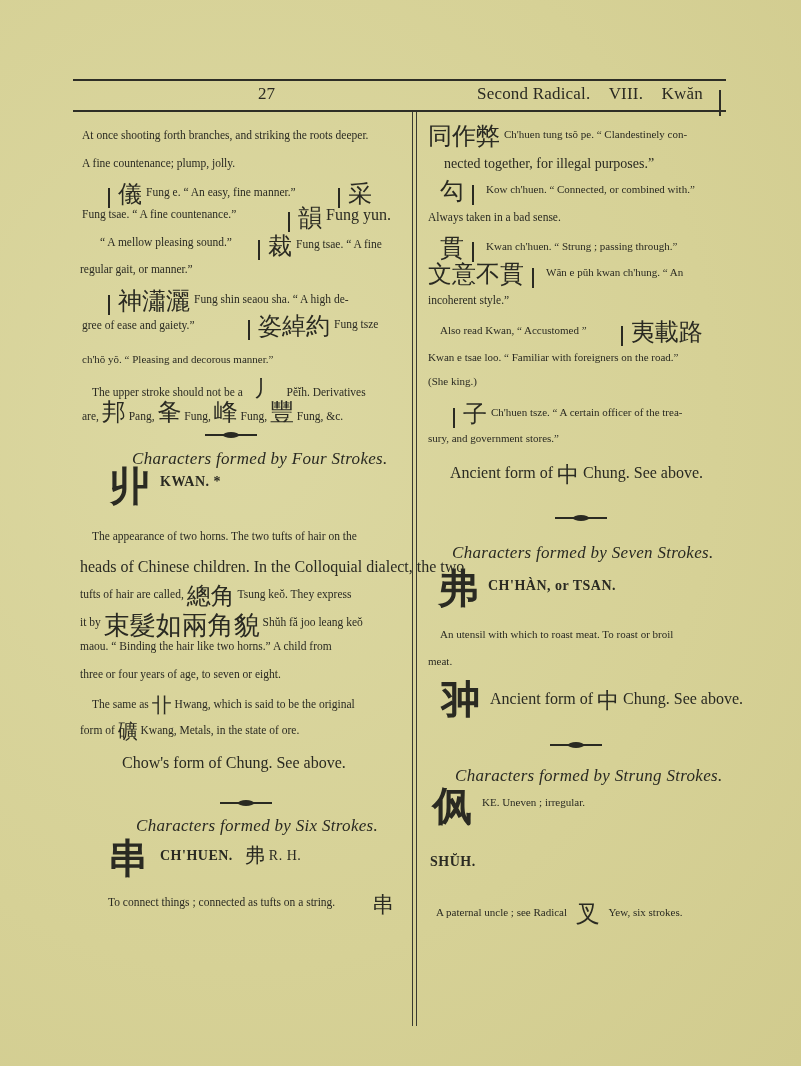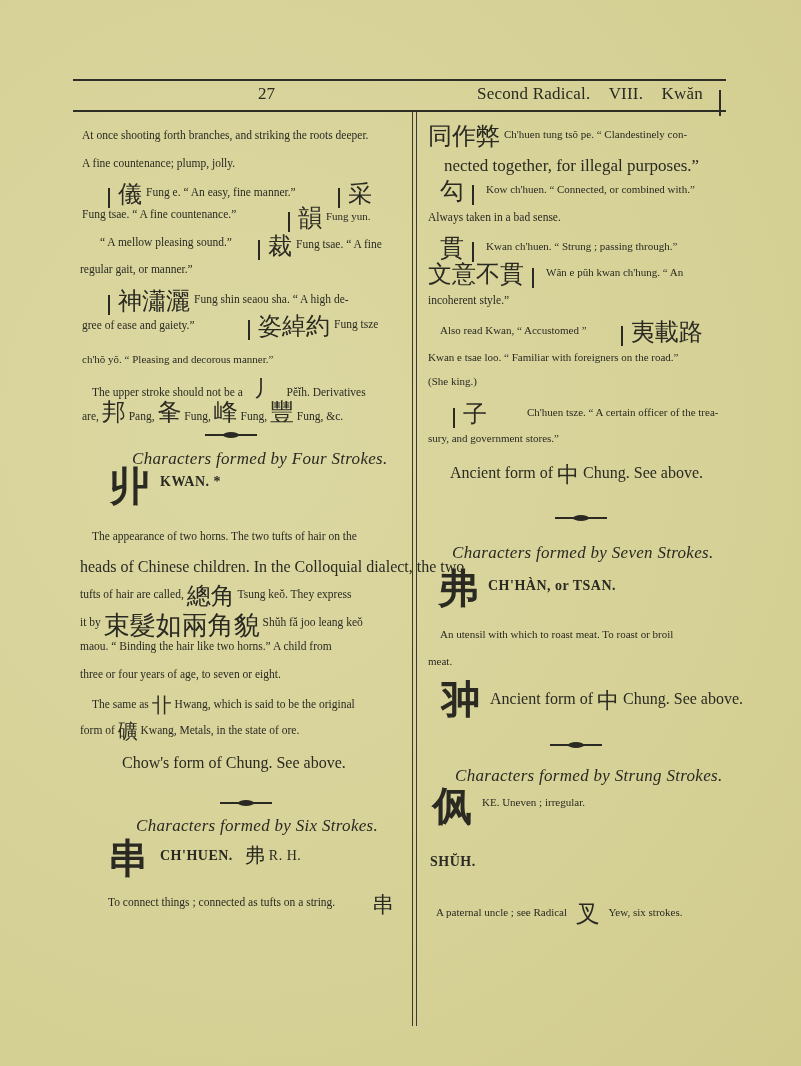--- a/index.html
+++ b/index.html
@@ -59,21 +59,21 @@
       <span class="bar"></span><span class="cjk cjk-big">儀</span>
       <span style="font-size:11.5px;vertical-align:6px;">Fung e.   “ An easy, fine manner.”</span>
     </div>
     <div class="abs" style="left:330px;top:178px;">
       <span class="bar"></span><span class="cjk cjk-big">采</span>
     </div>
 
     <div class="abs" style="left:82px;top:208px;font-size:11.5px;">Fung tsae.   “ A fine countenance.”</div>
     <div class="abs" style="left:280px;top:202px;">
       <span class="bar"></span><span class="cjk cjk-big">韻</span>
-      <span style="font-size:11px;vertical-align:6px;">Fung yun.</span>
+      <span style="font-size:16px;vertical-align:6px;">Fung yun.</span>
     </div>
 
     <div class="abs" style="left:100px;top:236px;font-size:11.5px;">“ A mellow pleasing sound.”</div>
     <div class="abs" style="left:250px;top:230px;">
       <span class="bar"></span><span class="cjk cjk-big">裁</span>
       <span style="font-size:11.5px;vertical-align:6px;">Fung tsae.   “ A fine</span>
     </div>
     <div class="abs" style="left:80px;top:263px;font-size:11.5px;">regular gait, or manner.”</div>
 
     <div class="abs" style="left:100px;top:285px;">
@@ -157,21 +157,21 @@
 
     <div class="abs" style="left:108px;top:896px;font-size:11.5px;">To connect things ; connected  as  tufts on a string.</div>
     <div class="abs cjk" style="left:372px;top:890px;font-size:22px;">串</div>
   </div>
 
   <div>
     <div class="abs" style="left:428px;top:120px;">
       <span class="cjk cjk-big">同作弊</span>
       <span style="font-size:11px;vertical-align:6px;">Ch'huen  tung  tsŏ  pe.    “ Clandestinely con-</span>
     </div>
-    <div class="abs" style="left:428px;top:156px;font-size:17px;padding-left:16px;">nected together, for illegal purposes.”</div>
+    <div class="abs" style="left:428px;top:156px;font-size:14px;padding-left:16px;">nected together, for illegal purposes.”</div>
 
     <div class="abs" style="left:440px;top:175px;">
       <span class="cjk cjk-big">勾</span><span class="bar"></span>
       <span style="font-size:11px;vertical-align:6px;">Kow ch'huen.   “ Connected, or combined with.”</span>
     </div>
     <div class="abs" style="left:428px;top:211px;font-size:11.5px;">Always taken  in a bad sense.</div>
 
     <div class="abs" style="left:440px;top:232px;">
       <span class="cjk cjk-big">貫</span><span class="bar"></span>
       <span style="font-size:11px;vertical-align:6px;">Kwan  ch'huen.    “ Strung ;  passing  through.”</span>
@@ -184,21 +184,21 @@
 
     <div class="abs" style="left:440px;top:316px;">
       <span style="font-size:11px;vertical-align:6px;">Also  read  Kwan,  “ Accustomed ”</span>
       <span class="bar" style="margin-left:30px;"></span><span class="cjk cjk-big">夷載路</span>
     </div>
     <div class="abs" style="left:428px;top:351px;font-size:11px;">Kwan  e  tsae  loo.   “ Familiar  with  foreigners  on  the  road.”</div>
     <div class="abs" style="left:428px;top:375px;font-size:11px;">(She king.)</div>
 
     <div class="abs" style="left:445px;top:398px;">
       <span class="bar"></span><span class="cjk cjk-big">子</span>
-      <span style="font-size:11px;vertical-align:6px;margin-left:36px;">Ch'huen  tsze.    “ A  certain  officer  of  the  trea-</span>
+      <span style="font-size:11px;vertical-align:6px;">Ch'huen  tsze.    “ A  certain  officer  of  the  trea-</span>
     </div>
     <div class="abs" style="left:428px;top:432px;font-size:11px;">sury, and government stores.”</div>
 
     <div class="abs" style="left:440px;top:454px;">
       <span class="cjk cjk-huge">𠁧</span>
       <span class="big-text" style="vertical-align:10px;margin-left:6px;">Ancient form of</span>
       <span class="cjk" style="font-size:22px;vertical-align:6px;">中</span>
       <span class="big-text" style="vertical-align:10px;">Chung. See above.</span>
     </div>
 

